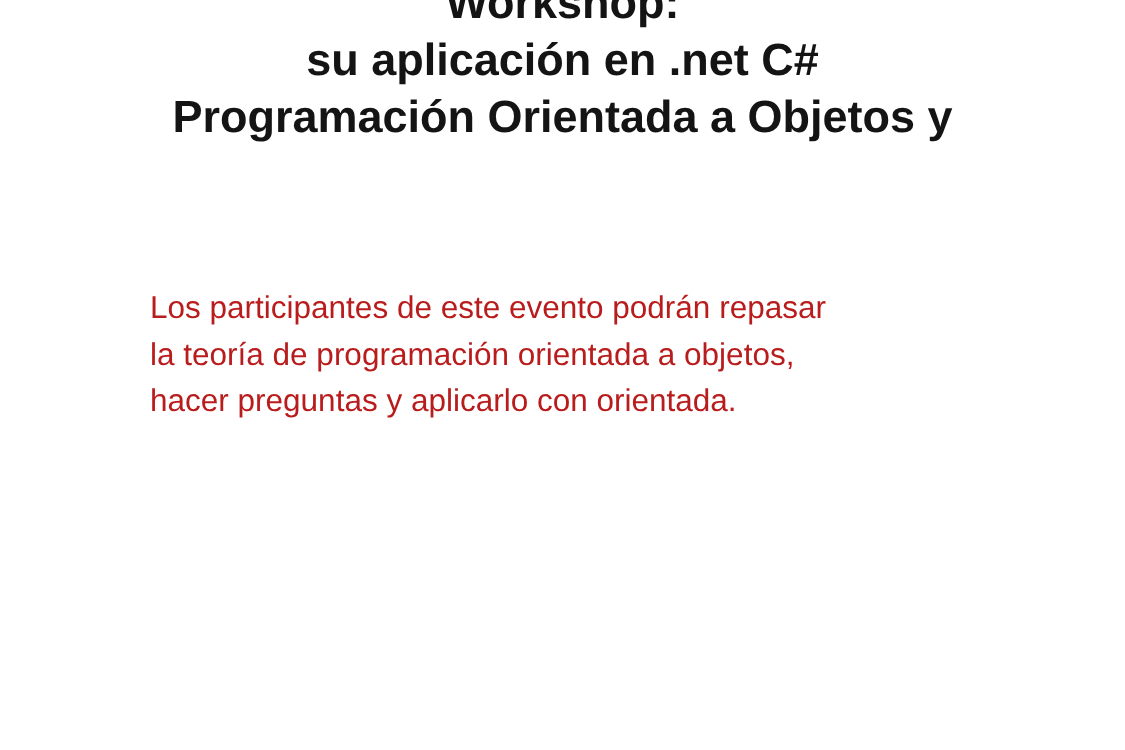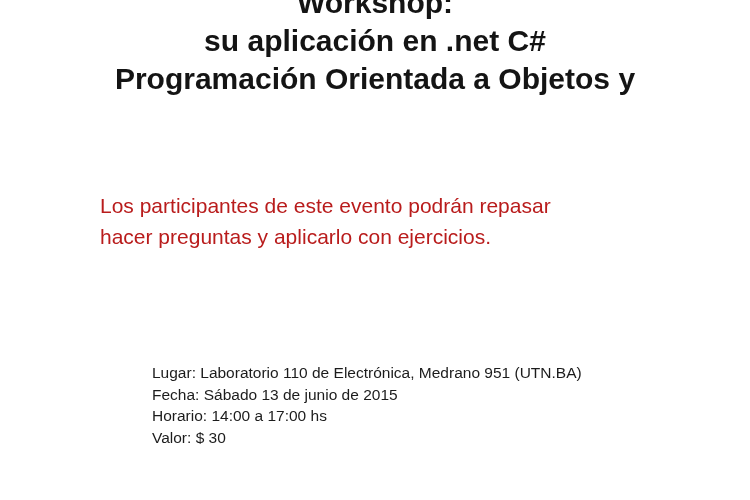--- a/index.html
+++ b/index.html
@@ -74,23 +74,18 @@
 <div class="poster">
 
   <div class="title-block">
     <div class="title-line">Workshop:</div>
     <div class="title-line">su aplicación en .net C#</div>
     <div class="title-line">Programación Orientada a Objetos y</div>
   </div>
 
   <div class="description">
     <div class="desc-line">Los participantes de este evento podrán repasar</div>
-    <div class="desc-line">hacer preguntas y aplicarlo con ejercicios.</div>
+    <div class="desc-line">la teoría de programación orientada a objetos,</div>
+    <div class="desc-line">hacer preguntas y aplicarlo con orientada.</div>
   </div>
 
-  <div class="details">
-    <div class="detail-line">Lugar: Laboratorio 110 de Electrónica, Medrano 951 (UTN.BA)</div>
-    <div class="detail-line">Fecha: Sábado 13 de junio de 2015</div>
-    <div class="detail-line">Horario: 14:00 a 17:00 hs</div>
-    <div class="detail-line">Valor: $ 30</div>
-  </div>
 
 </div>
 
 </body></html>

